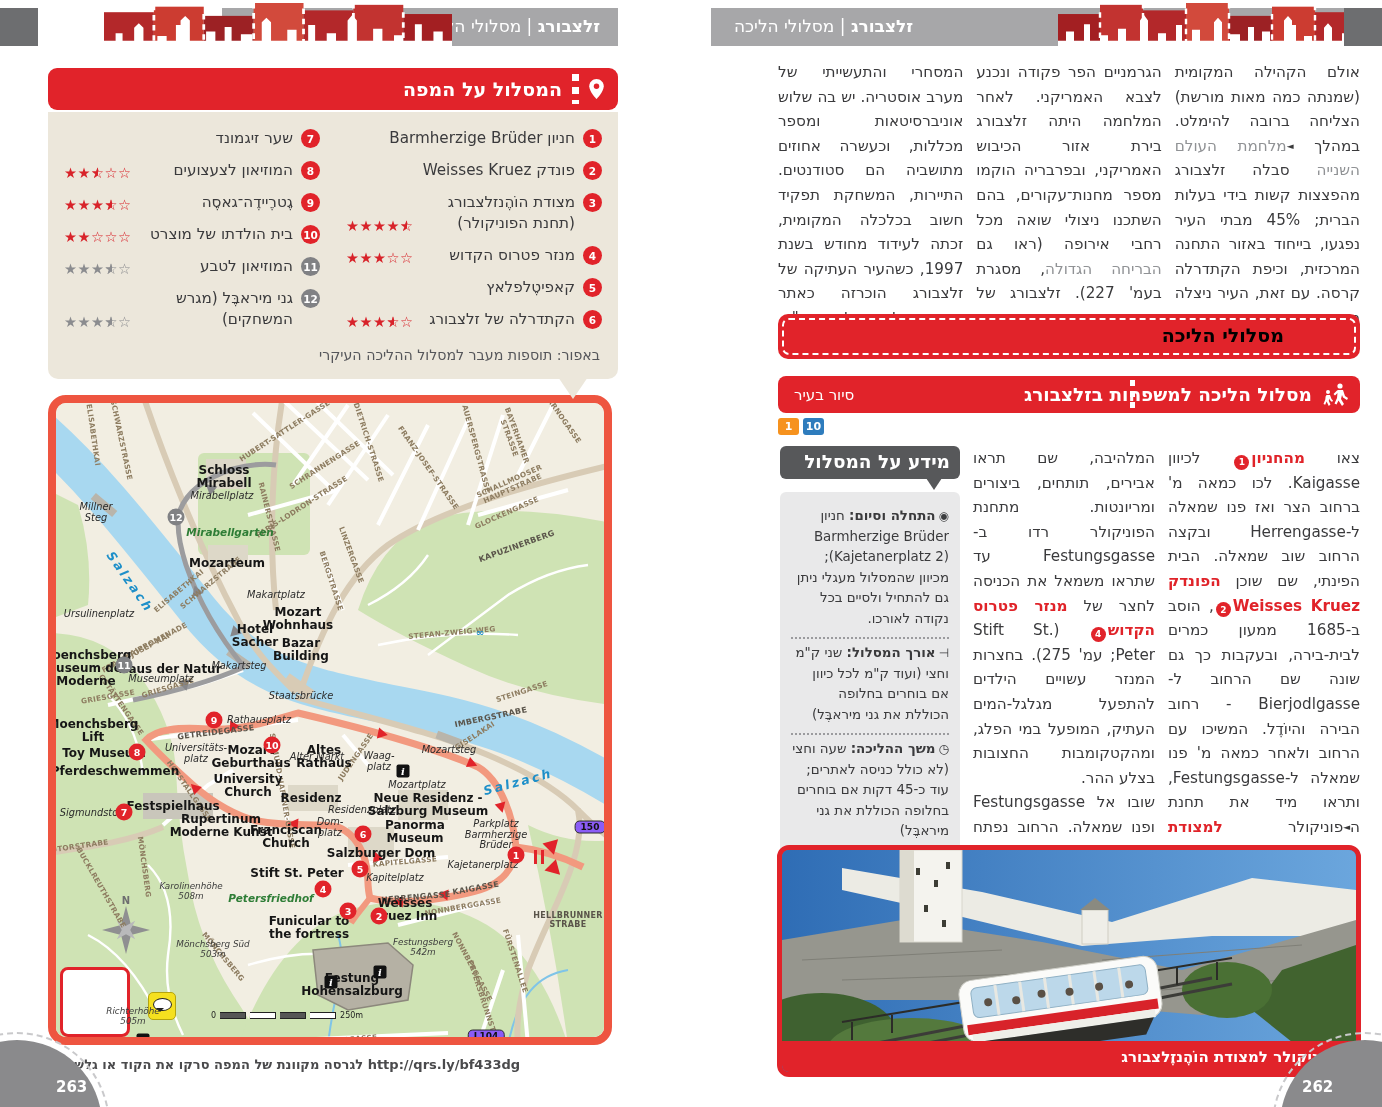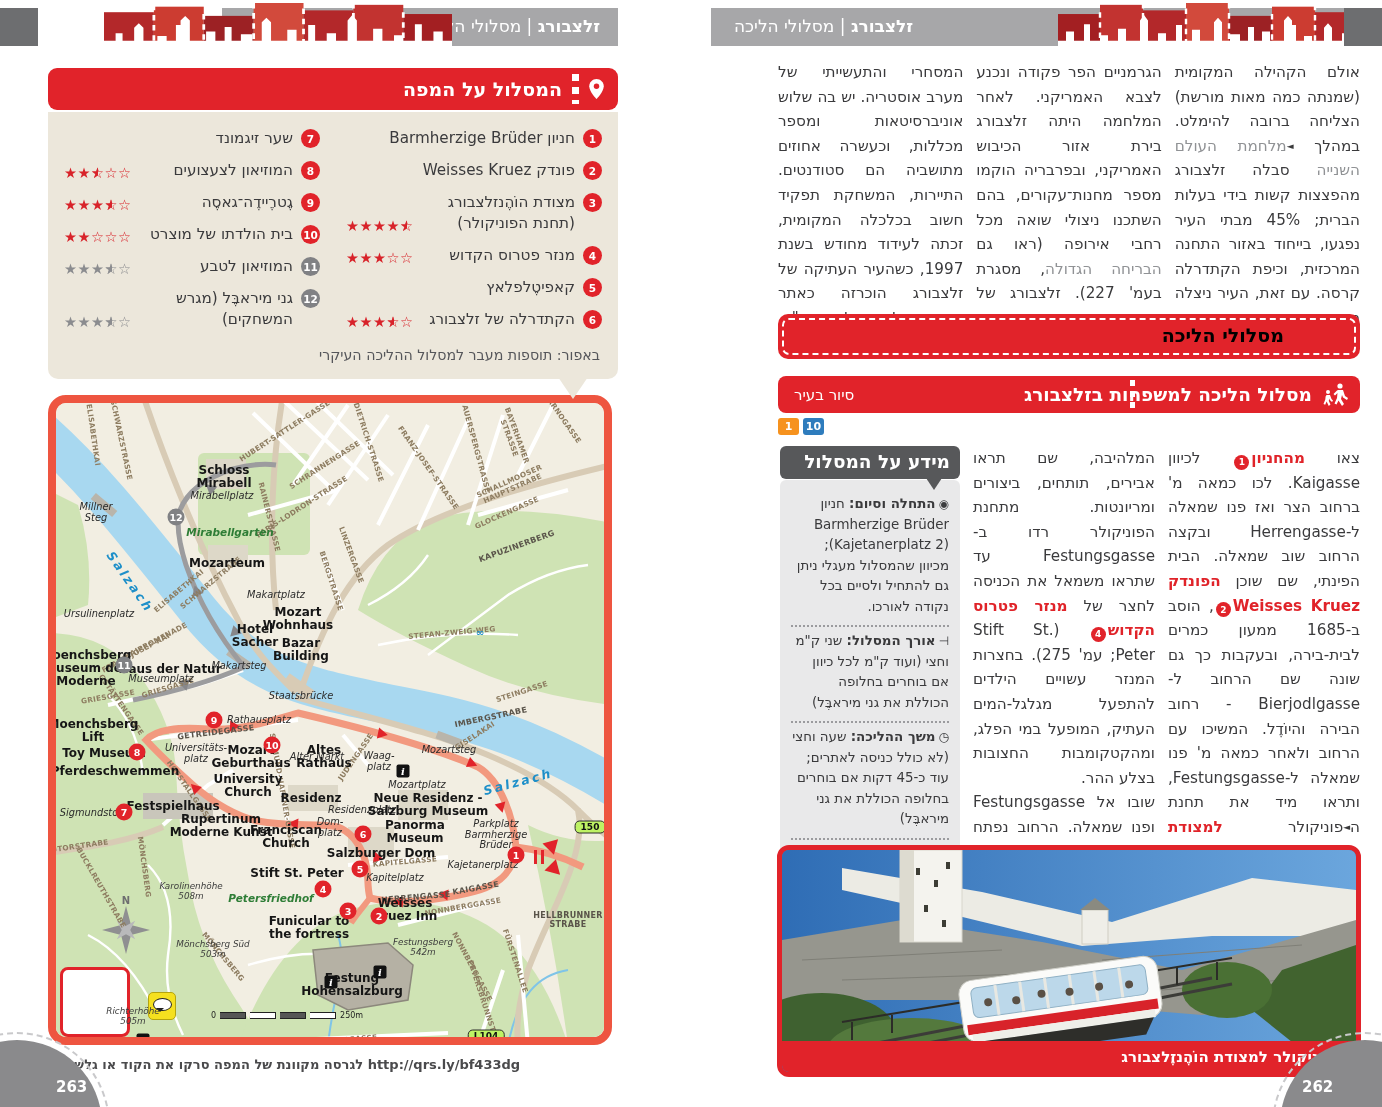--- a/index.html
+++ b/index.html
@@ -47,21 +47,21 @@
   #map-inner{position:absolute;left:-8px;top:-8px;width:564px;height:650px;direction:ltr}
   #map-inner svg{position:absolute;left:0;top:0}
   .ml{position:absolute;white-space:pre-line;text-align:center;line-height:1.08;pointer-events:none}
   .ml-st{font-size:7.3px;font-weight:bold;color:#8d7c60;letter-spacing:.3px}
   .ml-std{font-size:8px;font-weight:bold;color:#5a544a;letter-spacing:.3px}
   .ml-pl{font-size:12px;font-weight:bold;color:#161616}
   .ml-pli{font-size:9.8px;font-style:italic;color:#2b2b2b}
   .ml-grn{font-size:10.5px;font-style:italic;font-weight:bold;color:#2e7d36}
   .ml-wat{font-size:12.5px;font-style:italic;font-weight:bold;color:#1d8fc9;letter-spacing:2.5px}
   .ml-pk{font-size:8.8px;font-style:italic;color:#3c3c3c}
-  .ml-sh{font-size:9px;font-weight:bold;color:#111;background:#bef264;border:1.4px solid #2b2b2b;
+  .ml-sh{font-size:9px;font-weight:bold;color:#111;background:#8b5cf6;border:1.4px solid #2b2b2b;
          border-radius:5px;padding:1px 5px;line-height:1}
   .ml-info{width:13px;height:13px;background:#111;color:#fff;font:italic bold 10px "DejaVu Serif",serif;
            display:flex;align-items:center;justify-content:center;border-radius:2px}
   .ml-bino{font-size:10px;font-weight:bold;color:#1d8fc9}
   .ml-cmp{font-size:10px;font-weight:bold;color:#6e6e70}
   .mk{position:absolute;width:17px;height:17px;border-radius:50%;color:#fff;font-size:9.5px;font-weight:bold;
       display:flex;align-items:center;justify-content:center;transform:translate(-50%,-50%)}
   .mk-r{background:#e1232a}.mk-g{background:#808184}
   #qr{position:absolute;left:12px;top:572px;width:70px;height:70px;background:#fff;border:3px solid #e1232a;
       border-radius:8px;box-sizing:border-box}
@@ -102,21 +102,21 @@
   #route-col-1{flex:0 0 192px}
   #route-col-2{flex:0 0 182px}
   .inline-badge{display:inline-flex;width:15px;height:15px;border-radius:50%;background:#e1232a;color:#fff;
                 font-size:9px;font-weight:bold;align-items:center;justify-content:center;vertical-align:-2px;margin:0 2px}
   
   #infobox{flex:0 0 180px}
   #infobox-head{background:#57585a;color:#fff;font-size:18.5px;font-weight:bold;border-radius:6px;
                 padding:5px 10px 7px;position:relative;width:fit-content;min-width:160px}
   #infobox-head:after{content:"";position:absolute;bottom:-11px;right:18px;
                       border:8px solid transparent;border-top:12px solid #57585a;border-bottom:none}
-  #infobox-body{background:#e9e9ea;border-radius:6px;margin-top:1px;padding:10px 11px;font-size:13.4px;line-height:20.5px}
+  #infobox-body{background:#e9e9ea;border-radius:6px;margin-top:13px;padding:10px 11px;font-size:13.4px;line-height:20.5px}
   .info-item{padding:4px 0 8px;border-bottom:2px dotted #9b9b9e}
   .info-item .glyph{font-size:12px;margin-left:3px;color:#3c3d3f}
   .info-item b{font-weight:bold}
   #pageref{display:flex;direction:ltr;justify-content:flex-start;align-items:center;gap:5px;padding-top:8px;
            font-size:13.4px}
   #pageref .glyph{color:#4a4a4c;font-size:13px}
   #pageref .val{color:#f6921e;font-weight:bold}
   
   #photo{position:absolute;left:777px;top:845px;width:584px;height:232px;box-sizing:border-box;
          border:5px solid #e1232a;border-radius:12px;overflow:hidden;background:#3d7dc1}

